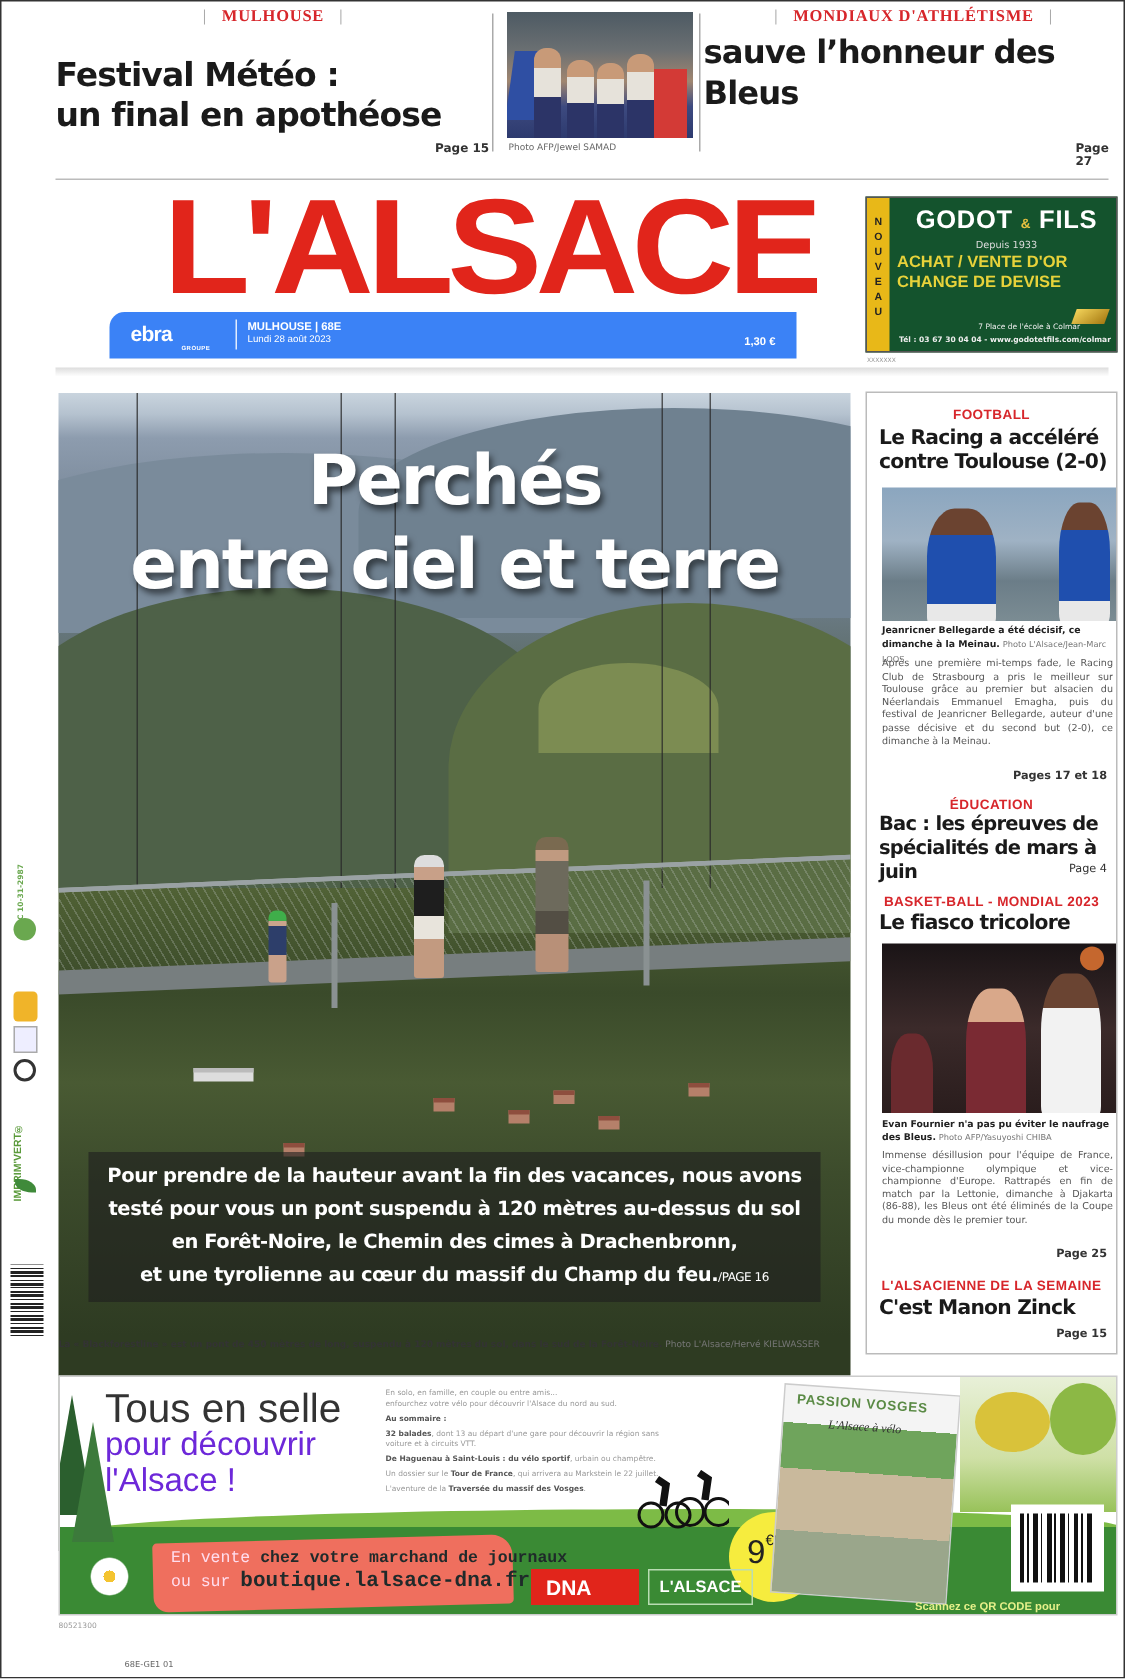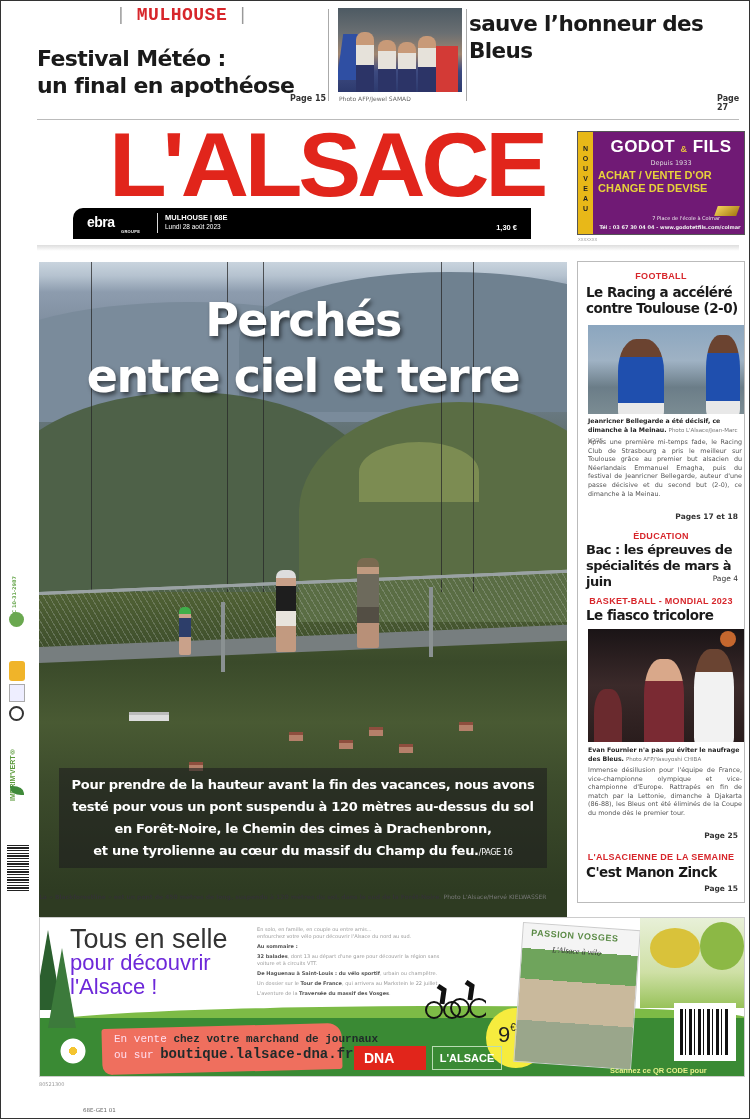--- a/index.html
+++ b/index.html
@@ -2,21 +2,21 @@
 <html><head>
 <meta charset="utf-8">
 <style>
   * { box-sizing: border-box; margin: 0; padding: 0; }
   html, body { width: 750px; height: 1119px; background: #ffffff; overflow: hidden; }
   body { font-family: "DejaVu Sans", sans-serif; color: #222; position: relative; }
   .page { position: absolute; left: 0; top: 0; width: 750px; height: 1119px; background: #fff; border: 1px solid #333; }
 
   
   .teaser { position: absolute; }
-  .kicker { color: #d7262b; font-family: Liberation Mono, monospace; font-weight: bold; font-size: 18px; letter-spacing: 0.5px; text-align: center; }
+  .kicker { color: #d7262b; font-family: Liberation Serif, serif; font-weight: bold; font-size: 11px; letter-spacing: 0.5px; text-align: center; }
   .kicker .bar { color: #999; font-weight: normal; margin: 0 10px; }
   .t1 { left: 36px; top: 4px; width: 290px; }
   .t1 .kicker { width: 210px; margin-left: 40px; }
   .t-title { font-family: "DejaVu Sans", sans-serif; font-weight: bold; font-size: 22px; line-height: 27px; color: #1a1a1a; letter-spacing: -0.6px; }
   .t1 .t-title { margin-top: 20px; }
   .t-page { position: absolute; font-size: 8px; font-weight: bold; color: #333; }
   .vsep { position: absolute; width: 1px; background: #aaa; }
 
   .top-photo { position: absolute; left: 337px; top: 7px; width: 124px; height: 84px; background: linear-gradient(180deg,#4d5a63 0%,#6a6f72 30%,#a08670 55%,#3d4a80 75%,#2d3a6e 100%); overflow: hidden; }
   .top-photo .flag-b { position: absolute; left: 2px; top: 26px; width: 22px; height: 46px; background: #2f4fa3; transform: skewX(-8deg); }
@@ -24,31 +24,31 @@
   .top-photo .athl { position: absolute; bottom: 0; width: 18px; height: 54px; border-radius: 8px 8px 0 0; background: linear-gradient(180deg,#c89a78 0 22%,#e6e2da 22% 55%,#2c3467 55%); }
   .photo-credit-top { position: absolute; left: 338px; top: 94px; font-size: 6px; color: #666; }
 
   .t2 { left: 468px; top: 4px; width: 280px; }
   .t2 .t-title { margin-top: 5px; font-size: 21.5px; }
 
   .hrule { position: absolute; left: 36px; right: 10px; height: 1px; background: #bbb; }
 
   
   .masthead-logo { position: absolute; left: 108px; top: 126px; width: 392px; height: 76px; color: #e1251b; font-family: "Liberation Sans", sans-serif; font-weight: bold; font-size: 90px; line-height: 76px; letter-spacing: -4px; transform: scaleX(1.05); transform-origin: left; }
-  .mast-band { position: absolute; left: 72px; top: 207px; width: 458px; height: 31px; background: #000000; border-radius: 10px 0 0 0; color: #fff; }
+  .mast-band { position: absolute; left: 72px; top: 207px; width: 458px; height: 31px; background: #3b82f6; border-radius: 10px 0 0 0; color: #fff; }
   .ebra { position: absolute; left: 14px; top: 6px; font-family: "Liberation Sans", sans-serif; font-weight: bold; font-size: 14px; letter-spacing: -0.5px; }
   .ebra small { position: absolute; left: 34px; top: 15px; font-size: 4px; letter-spacing: 0.3px; }
   .mast-sep { position: absolute; left: 84px; top: 5px; width: 1px; height: 20px; background: #fff; opacity: .85; }
   .edition { position: absolute; left: 92px; top: 5px; font-family: "Liberation Sans", sans-serif; font-weight: bold; font-size: 7.5px; line-height: 9px; }
   .edition .date { font-weight: normal; font-size: 6.5px; }
   .price { position: absolute; right: 14px; top: 15px; font-family: "Liberation Sans", sans-serif; font-weight: bold; font-size: 7.5px; }
   .mast-shadow { position: absolute; left: 36px; right: 10px; top: 244px; height: 6px; background: linear-gradient(#ddd,#fff); }
 
   
-  .godot { position: absolute; left: 576px; top: 130px; width: 168px; height: 104px; background: #701a75; border: 1px solid #555; color: #fff; }
+  .godot { position: absolute; left: 576px; top: 130px; width: 168px; height: 104px; background: #14532d; border: 1px solid #555; color: #fff; }
   .godot .nouveau { position: absolute; left: 0; top: 0; width: 15px; height: 102px; background: #e8b818; color: #222; font-family: "Liberation Sans", sans-serif; font-weight: bold; font-size: 7px; text-align: center; line-height: 10px; padding-top: 12px; }
   .godot .brand { position: absolute; left: 20px; top: 5px; width: 146px; text-align: center; font-family: "Liberation Sans", sans-serif; font-weight: bold; font-size: 17px; letter-spacing: 0.5px; }
   .godot .brand .amp { font-size: 9px; color: #e8c040; }
   .godot .since { position: absolute; left: 20px; top: 27px; width: 146px; text-align: center; font-size: 6.5px; color: #ddd; }
   .godot .gold { position: absolute; left: 20px; top: 37px; width: 146px; text-align: left; font-family: "Liberation Sans", sans-serif; font-weight: bold; font-size: 11px; line-height: 13px; color: #e7d23a; }
   .godot .addr { position: absolute; left: 20px; top: 83px; width: 122px; text-align: right; font-size: 5px; color: #eee; }
   .godot .tel { position: absolute; left: 18px; top: 92px; width: 148px; text-align: center; font-size: 5px; color: #eee; font-weight: bold; }
   .godot .bar-gold { position: absolute; right: 6px; top: 74px; width: 22px; height: 10px; background: linear-gradient(135deg,#f3d35a,#a67a12); transform: skewX(-20deg); }
   .godot-code { position: absolute; left: 577px; top: 236px; font-size: 4px; color: #999; }
 
@@ -153,20 +153,21 @@
     <div class="athl" style="left:18px;height:60px;"></div>
     <div class="athl" style="left:40px;height:52px;"></div>
     <div class="athl" style="left:60px;height:50px;"></div>
     <div class="athl" style="left:80px;height:56px;"></div>
     <div class="flag-r"></div>
   </div>
   <div class="photo-credit-top">Photo AFP/Jewel SAMAD</div>
   <div class="vsep" style="left:465px;top:8px;height:92px;"></div>
 
   <div class="teaser t2">
+    <div class="kicker"><span class="bar">|</span><span>MONDIAUX D'ATHLÉTISME</span><span class="bar">|</span></div>
     <div class="t-title">
       <div>sauve l’honneur des Bleus</div>
     </div>
   </div>
   <div class="t-page" style="left:716px;top:93px;">Page 27</div>
 
   <div class="hrule" style="top:118px;"></div>
 
   <div class="masthead-logo">L'ALSACE</div>
   <div class="mast-band">

